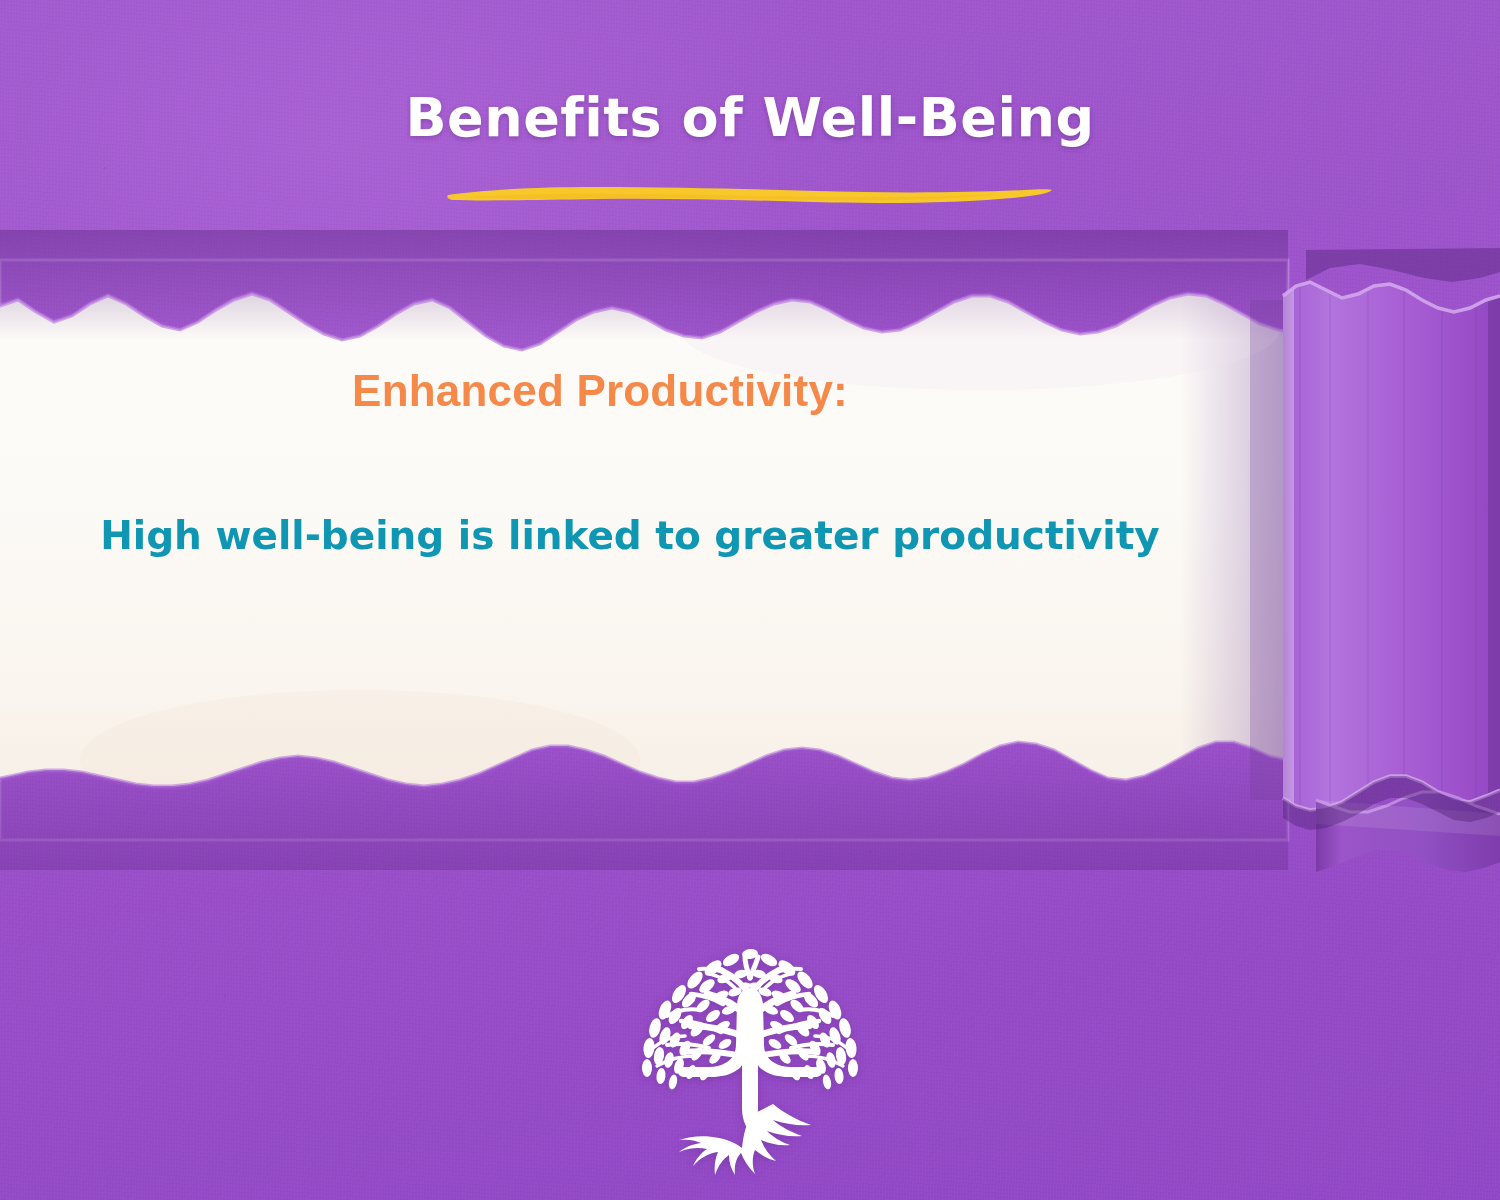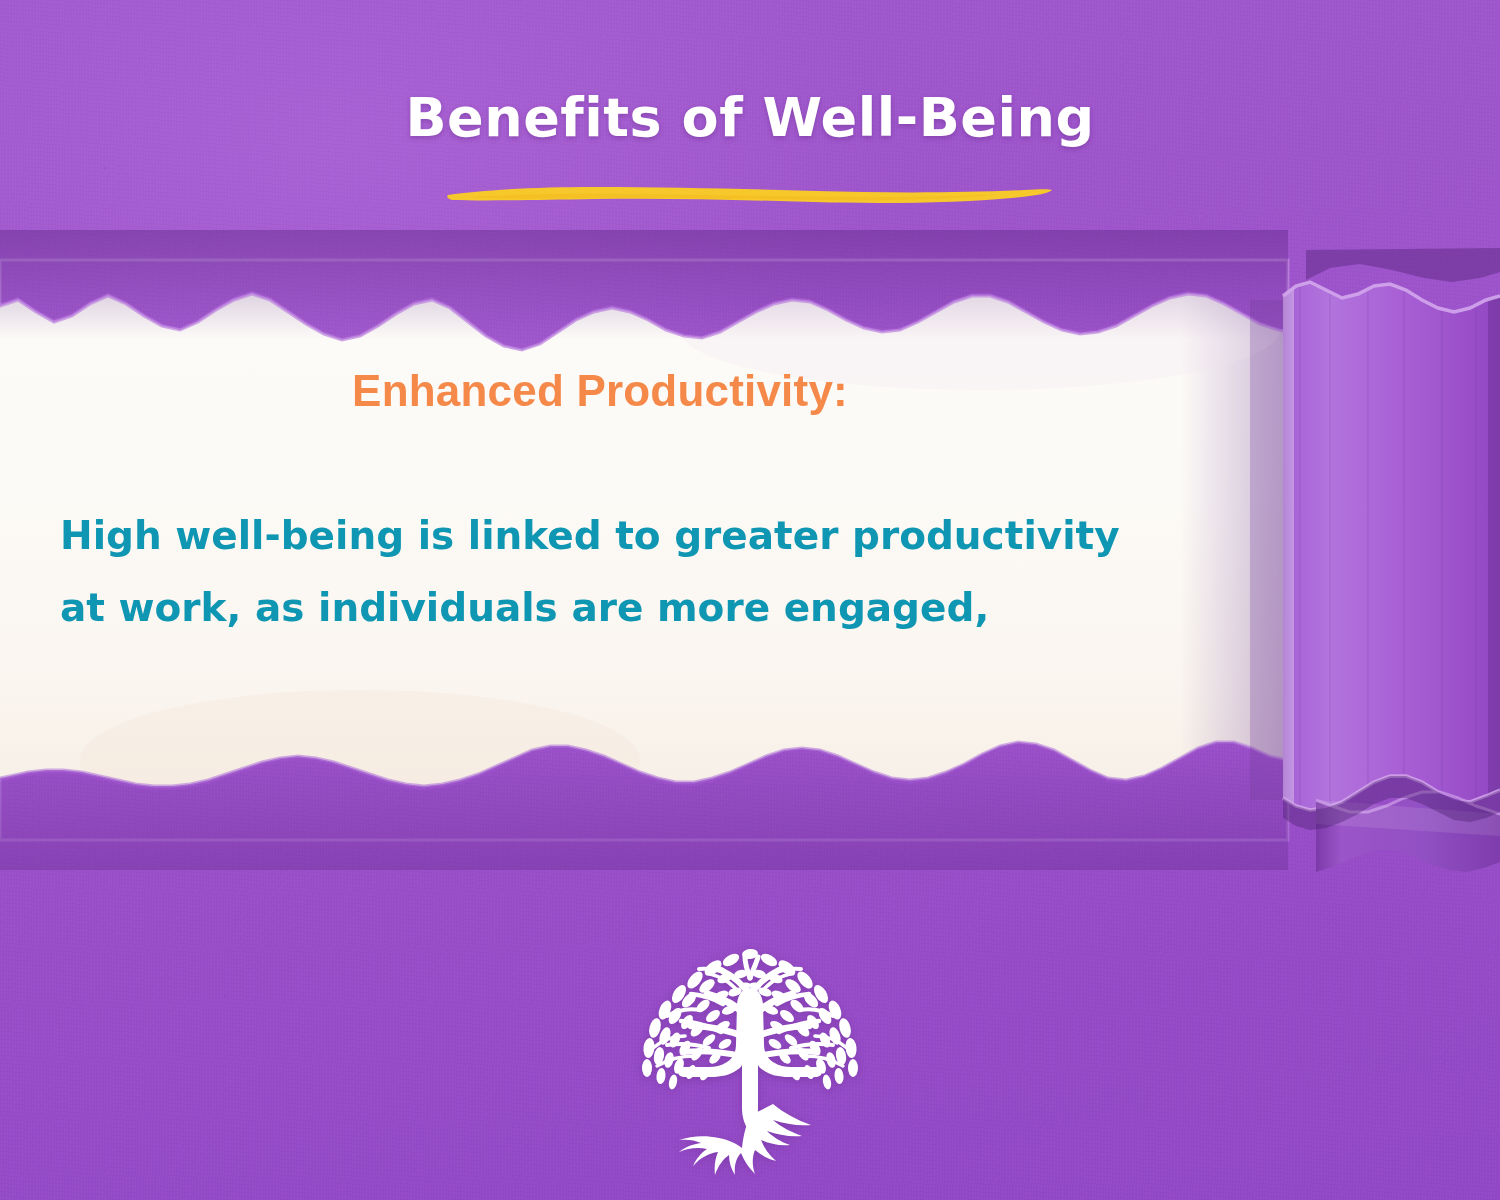--- a/index.html
+++ b/index.html
@@ -104,20 +104,21 @@
     color: #f4894a;
     z-index: 20;
     margin-top: 8px;
   }
 
   .body-text {
     position: absolute;
     left: 60px;
     right: 300px;
     top: 500px;
+    text-align: center;
     font-family: "DejaVu Sans", sans-serif;
     font-weight: 600;
     font-size: 39px;
     line-height: 72px;
     color: #0f96b2;
     z-index: 20;
   }
   .body-text .line { display: block; white-space: nowrap; }
 
   
@@ -328,21 +329,20 @@
                C298,24 228,22 150,23 C92,24 42,25 8,24 C4,23 2,21 4,19 Z" fill="#f7c82c"></path>
       <path d="M20,21 C70,18 130,17 200,18 C280,19 360,21 430,21 C470,21 520,20 556,18
                C520,23 450,25 380,24 C300,23 220,21 150,22 C100,23 54,23 20,21 Z" fill="#f2b91f" opacity=".55"></path>
     </svg>
   </div>
 
   <div class="headline">Enhanced Productivity:</div>
 
   <div class="body-text">
     <span class="line">High well-being is linked to greater productivity</span>
-    <span class="line">at work, as individuals are more engaged,</span>
   </div>
 
   <div class="logo">
     <svg viewBox="0 0 250 232" xmlns="http://www.w3.org/2000/svg">
       <g fill="#ffffff">
 
         <path d="M125,168
                  C120,180 118,190 117,200
                  C112,196 104,192 94,190
                  C80,187 66,188 54,192

